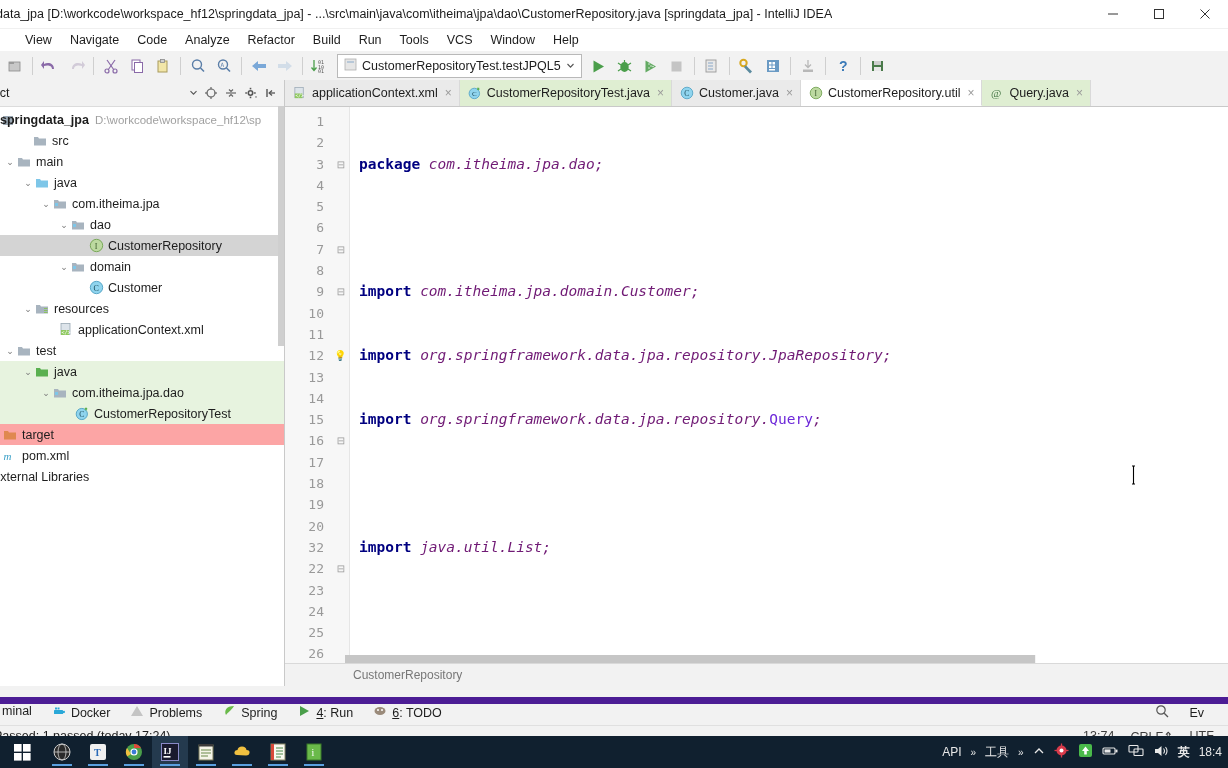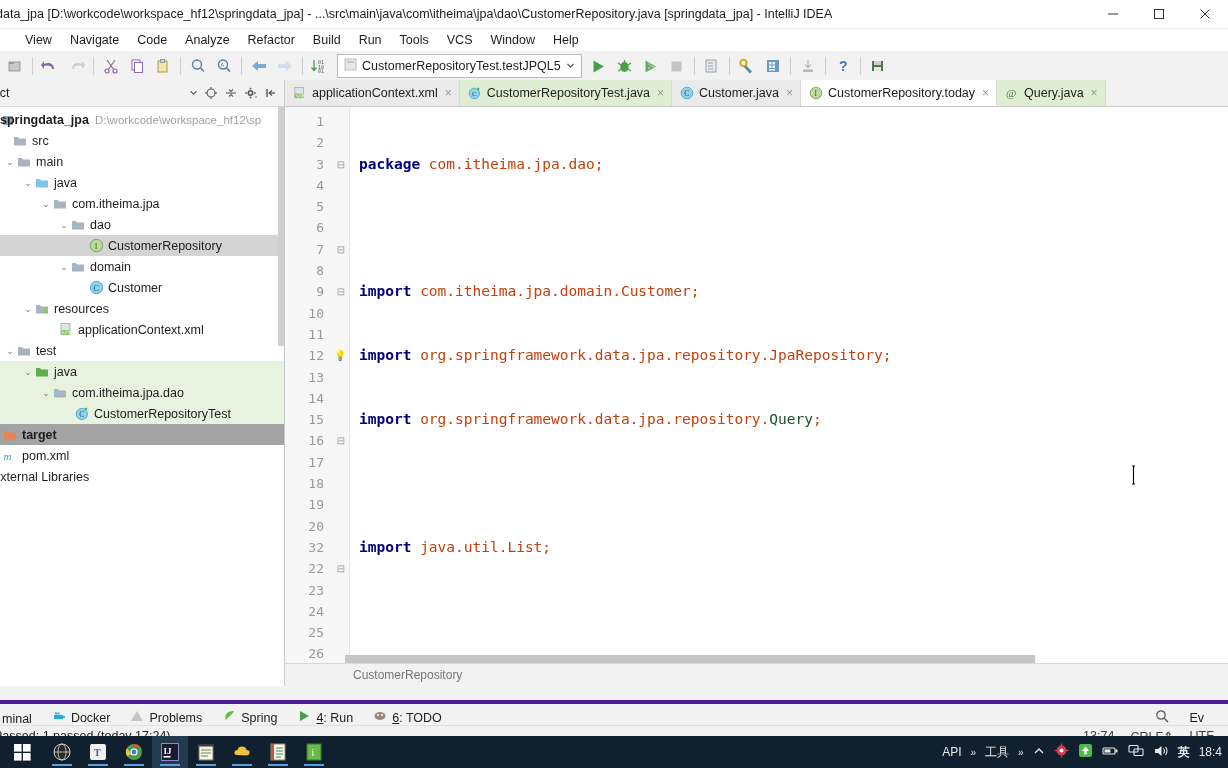--- a/index.html
+++ b/index.html
@@ -48,21 +48,21 @@
   .proj-tools{display:flex;align-items:center;gap:2px;padding-right:4px;}
   .pt{width:18px;height:18px;display:flex;align-items:center;justify-content:center;}
   .tree{flex:1;overflow:hidden;padding-top:2px;font-size:12.5px;}
   .row{height:21px;display:flex;align-items:center;white-space:nowrap;}
   .row .arrow{width:12px;display:inline-block;text-align:center;color:#7a7a7a;font-size:9px;}
   .row .ico{width:16px;height:16px;margin-right:4px;flex:none;display:flex;
     align-items:center;justify-content:center;}
   .row .lbl{font-size:12.5px;}
   .row.sel{background:#d4d4d4;}
   .row.green{background:#e7f3df;}
-  .row.yellow{background:#a3a3a3;font-weight:bold;}
+  .row.yellow{background:#fca5a5;}
   .path-dim{color:#a0a0a0;font-size:11.5px;margin-left:6px;}
   .proj-scroll{position:absolute;right:0;top:26px;width:6px;height:240px;background:#cfcfcf;}
 
   
   .edwrap{flex:1;display:flex;flex-direction:column;background:#ffffff;min-width:0;position:relative;}
   .tabs{height:26px;background:#f2f2f2;display:flex;align-items:stretch;
     border-bottom:1px solid #c9c9c9;overflow:hidden;}
   .tab{display:flex;align-items:center;gap:5px;padding:0 7px 0 8px;font-size:12.5px;
     border-right:1px solid #d9d9d9;white-space:nowrap;background:#eaeaea;}
   .tab.active{background:#ffffff;border-bottom:1px solid #ffffff;}
@@ -75,32 +75,32 @@
     font-family:"DejaVu Sans Mono",monospace;font-size:13px;color:#999999;
     padding-top:4px;user-select:none;}
   .gutter div{height:21.3px;line-height:21.3px;padding-right:9px;}
   .foldcol{width:16px;flex:none;background:#f7f7f7;padding-top:4px;position:relative;
     border-right:1px solid #e6e6e6;}
   .foldcol div{height:21.3px;line-height:21.3px;text-align:center;color:#9b9b9b;font-size:10px;}
   .code{flex:1;padding-top:4px;font-family:"DejaVu Sans Mono",monospace;font-size:14.5px;
     line-height:21.3px;white-space:pre;color:#000000;position:relative;overflow:hidden;}
   .code .ln{height:21.3px;padding-left:9px;}
   .kw{color:#000080;font-weight:bold;}
-  .ident{color:#c2410c;}
-  .type-dim{color:#14532d;}
+  .ident{color:#701a75;font-style:italic;}
+  .type-dim{color:#6d28d9;}
   .mouse-cursor{position:absolute;left:846px;top:358px;width:10px;height:20px;}
 
   .hscroll{position:absolute;left:60px;right:192px;bottom:0;height:8px;background:#f4f4f4;}
   .hscroll i{display:block;height:8px;background:#c6c6c6;width:690px;}
 
   
   .breadcrumb{height:22px;background:#f2f2f2;border-top:1px solid #d9d9d9;
     display:flex;align-items:center;padding-left:68px;font-size:12px;color:#777;}
   .toolwin{position:absolute;left:0;right:0;bottom:42px;height:22px;background:#f2f2f2;
-    border-top:4px solid #4c1d95;display:flex;align-items:flex-end;font-size:12.5px;margin-top:46px;}
+    border-top:7px solid #4c1d95;display:flex;align-items:flex-start;font-size:12.5px;margin-top:46px;}
   .tw{display:flex;align-items:center;gap:5px;padding:0 10px;white-space:nowrap;}
   .tw u{text-decoration:underline;}
   .tw-right{margin-left:auto;display:flex;align-items:center;gap:20px;padding-right:24px;}
 
   .status{position:absolute;left:0;right:0;bottom:22px;height:20px;background:#f2f2f2;
     border-top:1px solid #e0e0e0;display:flex;align-items:center;font-size:12.5px;}
   .status .left{padding-left:0;margin-left:-6px;}
   .status .right{margin-left:auto;display:flex;align-items:center;gap:16px;padding-right:10px;
     color:#3c3c3c;}
 
@@ -377,21 +377,21 @@
         <div class="row" style="padding-left:0px;">
           <span class="ico">
             <svg width="14" height="14" viewBox="0 0 14 14">
                 <rect x="2" y="3" width="10" height="9" fill="#9aa8b4"></rect>
               </svg>
           </span>
           <span class="lbl" style="font-weight:bold;margin-left:-20px;">springdata_jpa</span>
           <span class="path-dim">D:\workcode\workspace_hf12\sp</span>
         </div>
 
-        <div class="row" style="padding-left:0;">
+        <div class="row" style="padding-left:20px;">
           <span class="arrow"></span>
           <span class="ico">
             <svg width="14" height="12" viewBox="0 0 14 12">
                 <path d="M1 2 L5 2 L6 3.5 L13 3.5 L13 10.5 L1 10.5 Z" fill="#a8b4bf"></path>
               </svg>
           </span>
           <span class="lbl">src</span>
         </div>
 
         <div class="row" style="padding-left:4px;">
@@ -596,21 +596,21 @@
           <span>Customer.java</span>
           <span class="x">×</span>
         </div>
         <div class="tab active">
           <span class="tabico">
             <svg width="14" height="14" viewBox="0 0 15 15">
                 <circle cx="7.5" cy="7.5" r="6.2" fill="#bcd9a0" stroke="#7aa85a" stroke-width="1"></circle>
                 <text x="5.8" y="11" font-size="8" fill="#3a5a2a" font-family="serif">I</text>
               </svg>
           </span>
-          <span>CustomerRepository.today</span>
+          <span>CustomerRepository.util</span>
           <span class="x">×</span>
         </div>
         <div class="tab green">
           <span class="tabico">
             <svg width="14" height="14" viewBox="0 0 15 15">
                 <text x="1" y="12" font-size="12" fill="#4a7a4a" font-family="serif">@</text>
               </svg>
           </span>
           <span>Query.java</span>
           <span class="x">×</span>

